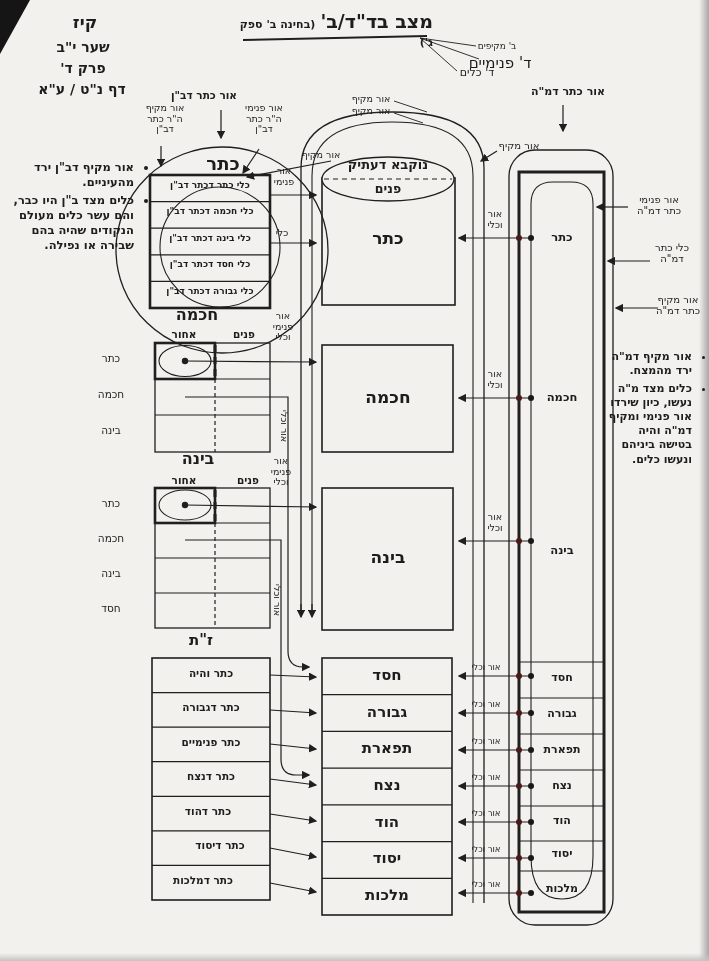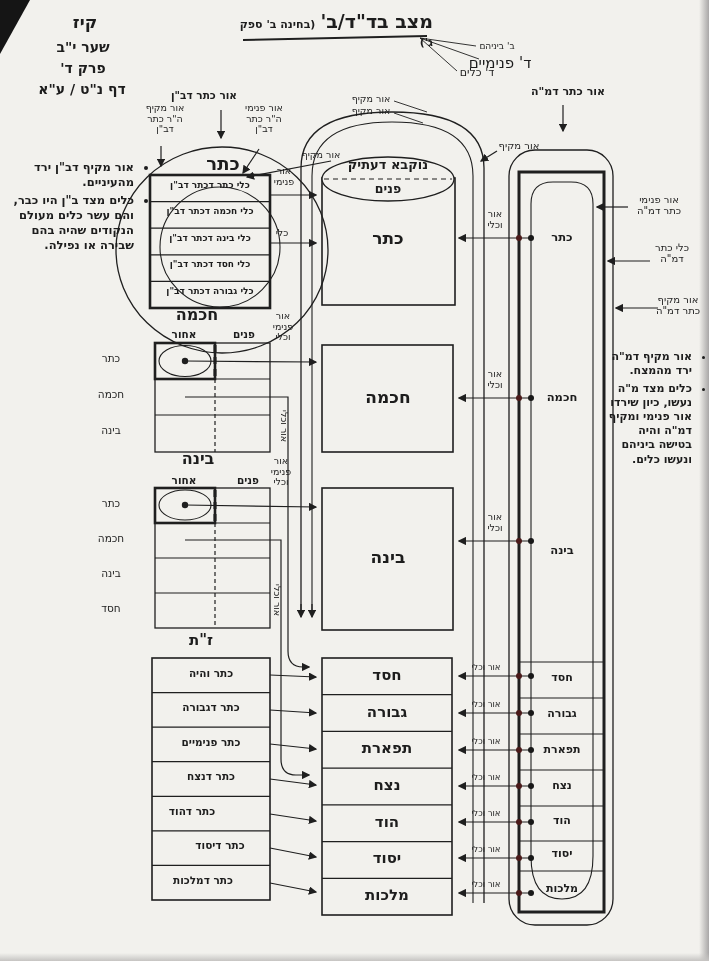--- a/index.html
+++ b/index.html
@@ -167,21 +167,21 @@
 
   <div class="t b" style="left:55px;top:13px;width:60px;font-size:17px">קיז</div>
   <div class="t b" style="left:38px;top:40px;width:90px;font-size:14px">שער י"ב</div>
   <div class="t b" style="left:38px;top:61px;width:90px;font-size:14px">פרק ד'</div>
   <div class="t b" style="left:18px;top:82px;width:128px;font-size:14px">דף נ"ט / ע"א</div>
 
   <div class="t titlebar" style="left:238px;top:11px;width:195px;text-align:right">
     <span class="main">מצב בד"ד/ב'</span>
     <span class="sub">(בחינה ב' ספק ג')</span>
   </div>
-  <div class="t" style="left:466px;top:41px;width:62px;font-size:9px">ב' ביניהם</div>
+  <div class="t" style="left:466px;top:41px;width:62px;font-size:9px">ב' מקיפים</div>
   <div class="t" style="left:468px;top:55px;width:64px;font-size:15px">ד' פנימיים</div>
   <div class="t" style="left:450px;top:67px;width:54px;font-size:11px">ד' כלים</div>
 
   <div class="t" style="left:10px;top:160px;width:138px;font-size:11.5px;font-weight:bold">
     <ul class="notes">
       <li>אור מקיף דב"ן ירד מהעיניים.</li>
       <li>כלים מצד ב"ן היו כבר, והם עשר כלים מעולם הנקודים שהיה בהם שבירה או נפילה.</li>
     </ul>
   </div>
 
@@ -226,21 +226,21 @@
   <div class="t pre" style="left:260px;top:456px;width:42px;font-size:9.5px">אור
 פנימי
 וכלי</div>
   <div class="t rot" style="left:277px;top:600px;font-size:9.5px">אור וכלי</div>
 
   <div class="t b" style="left:176px;top:632px;width:50px;font-size:15px">ז"ת</div>
   <div class="t b" style="left:154px;top:668px;width:114px;font-size:10.5px">כתר והיה</div>
   <div class="t b" style="left:154px;top:702px;width:114px;font-size:10.5px">כתר דגבורה</div>
   <div class="t b" style="left:154px;top:737px;width:114px;font-size:10.5px">כתר פנימיים</div>
   <div class="t b" style="left:154px;top:771px;width:114px;font-size:10.5px">כתר דנצח</div>
-  <div class="t b" style="left:140px;top:806px;width:104px;font-size:10.5px">כתר דהוד</div>
+  <div class="t b" style="left:156px;top:806px;width:104px;font-size:10.5px">כתר דהוד</div>
   <div class="t b" style="left:154px;top:840px;width:132px;font-size:10.5px">כתר דיסוד</div>
   <div class="t b" style="left:154px;top:875px;width:98px;font-size:10.5px">כתר דמלכות</div>
 
   <div class="t" style="left:346px;top:94px;width:50px;font-size:9.5px">אור מקיף</div>
   <div class="t" style="left:346px;top:106px;width:50px;font-size:9.5px">אור מקיף</div>
   <div class="t" style="left:490px;top:140px;width:58px;font-size:10px">אור מקיף</div>
   <div class="t b" style="left:324px;top:158px;width:128px;font-size:13px">נוקבא דעתיק</div>
   <div class="t b" style="left:324px;top:182px;width:128px;font-size:12.5px">פנים</div>
   <div class="t b" style="left:330px;top:229px;width:116px;font-size:17px">כתר</div>
   <div class="t b" style="left:330px;top:388px;width:116px;font-size:17px">חכמה</div>

